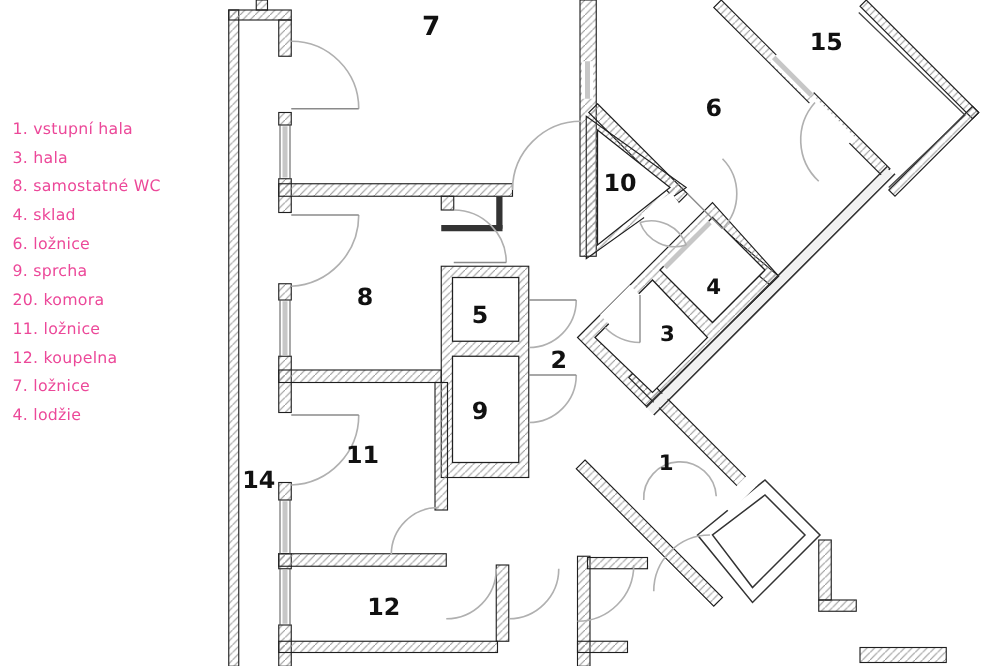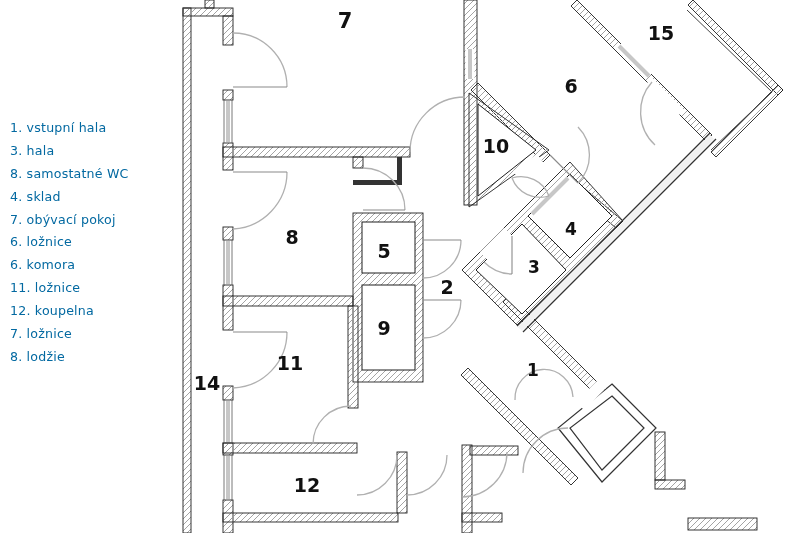--- a/index.html
+++ b/index.html
@@ -1,41 +1,41 @@
 <!DOCTYPE html>
 <html><head>
 <meta charset="utf-8">
 <style>
   html,body{margin:0;padding:0;background:#fff;width:800px;height:533px;overflow:hidden;}
   #stage{position:relative;width:800px;height:533px;background:#fff;font-family:"DejaVu Sans","Liberation Sans",sans-serif;}
-  #legend{position:absolute;left:10px;top:117px;color:#0369a1;font-size:12.6px;letter-spacing:.2px;}
+  #legend{position:absolute;left:10px;top:92px;color:#ec4899;font-size:12.6px;letter-spacing:.2px;}
   #legend .li{height:22.9px;line-height:22.9px;white-space:nowrap;}
   svg text{font-family:"DejaVu Sans","Liberation Sans",sans-serif;font-weight:bold;fill:#111;}
   .rl{font-size:19px;}
   .rl-big{font-size:21px;}
   .rl-sm{font-size:17px;}
 </style>
 </head>
 <body>
 
 <div id="stage">
 
   
   <div id="legend">
     <div class="li">1. vstupní hala</div>
     <div class="li">3. hala</div>
     <div class="li">8. samostatné WC</div>
     <div class="li">4. sklad</div>
-    <div class="li">7. obývací pokoj</div>
     <div class="li">6. ložnice</div>
-    <div class="li">6. komora</div>
+    <div class="li">9. sprcha</div>
+    <div class="li">20. komora</div>
     <div class="li">11. ložnice</div>
     <div class="li">12. koupelna</div>
     <div class="li">7. ložnice</div>
-    <div class="li">8. lodžie</div>
+    <div class="li">4. lodžie</div>
   </div>
 
   
   <svg width="800" height="533" viewBox="0 0 800 533">
     <defs>
       <pattern id="hatch" width="6" height="6" patternUnits="userSpaceOnUse">
         <path d="M-1,7 L7,-1" stroke="#9a9a9a" stroke-width="0.9" fill="none"></path>
       </pattern>
     </defs>
 

